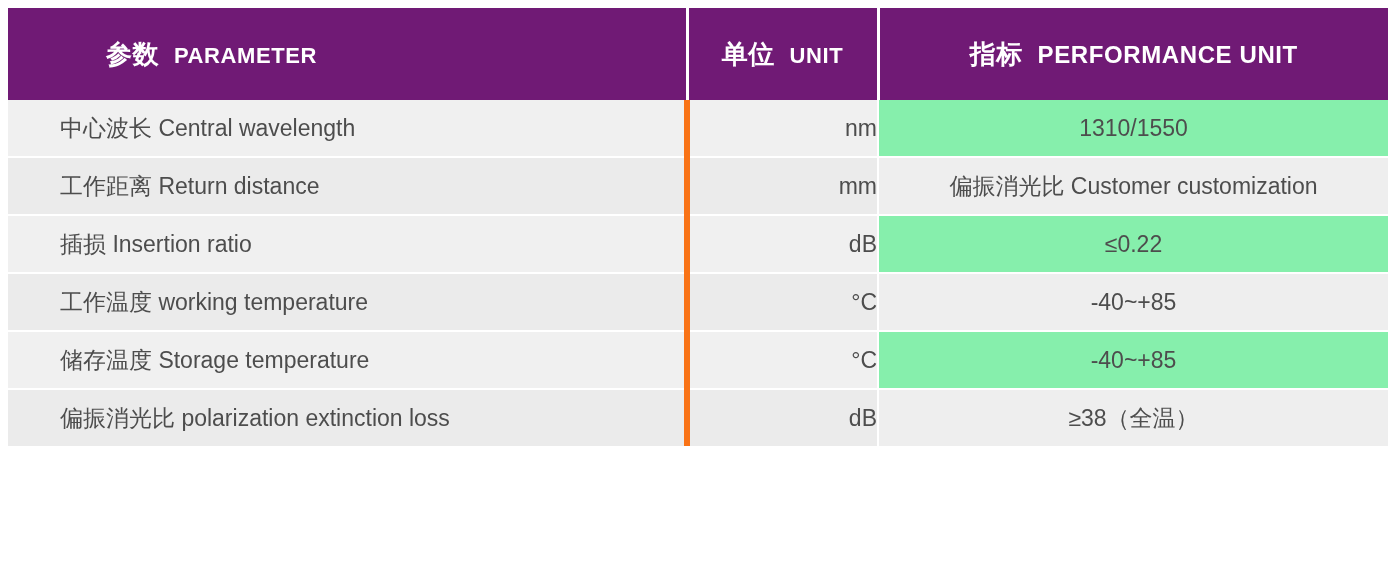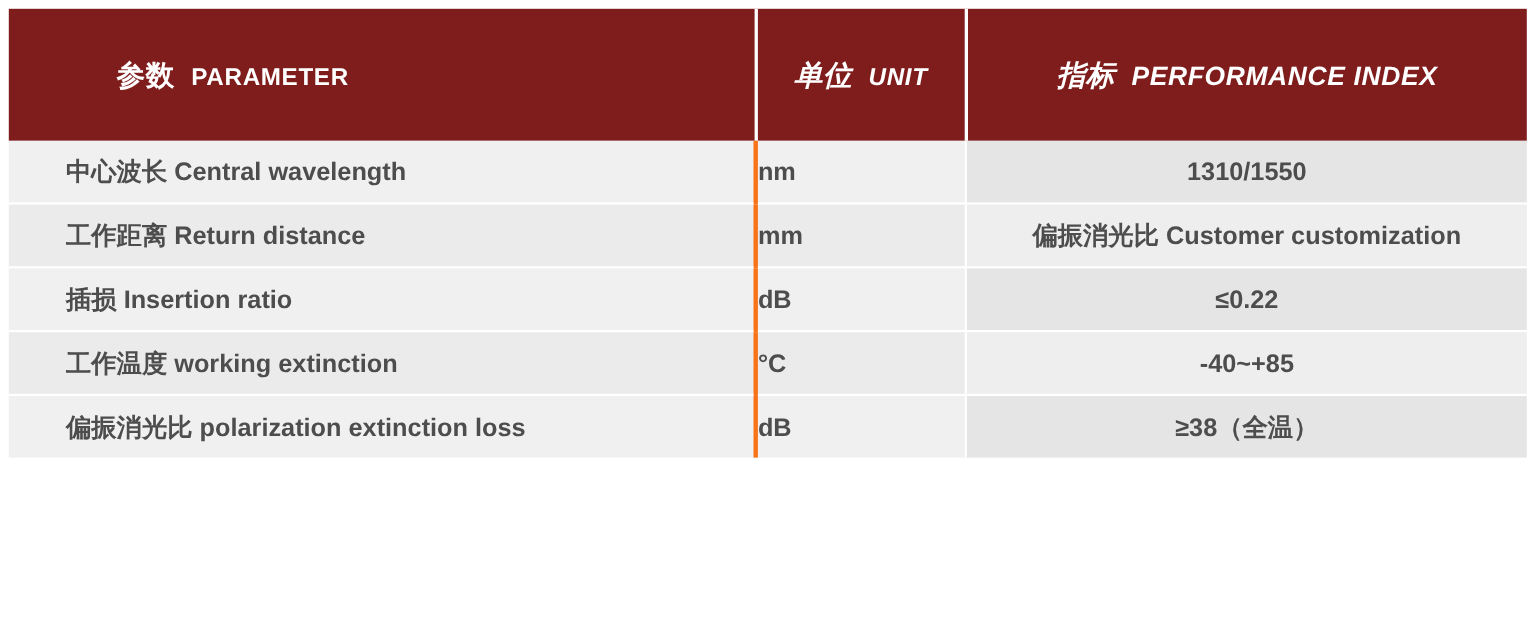--- a/index.html
+++ b/index.html
@@ -25,37 +25,36 @@
     width: 1380px;
     margin-left: 8px;
     margin-top: 8px;
     table-layout: fixed;
   }
   table.spec-table col.c-param { width: 679px; }
   table.spec-table col.c-unit  { width: 191px; }
   table.spec-table col.c-index { width: 510px; }
 
   thead th {
-    background: #7f1d1d;
+    background: #701a75;
     color: #ffffff;
     height: 88px;
     font-weight: bold;
-    padding: 16px;
+    padding: 2px;
     border: none;
     vertical-align: middle;
   }
   thead th.param-head {
     text-align: left;
     padding-left: 98px;
     font-size: 25px;
   }
   thead th.unit-head,
   thead th.index-head {
     font-size: 25px;
-    font-style: italic;
   }
   thead th .cn {
     font-size: 26px;
     letter-spacing: 0.5px;
   }
   thead th .en {
     font-size: 22px;
     letter-spacing: 0.6px;
   }
   thead th.index-head .en {
@@ -65,35 +64,35 @@
     border-left: 3px solid #ffffff;
   }
 
   tbody td {
     height: 56px;
     font-size: 23px;
     color: #4d4d4d;
     padding: 0;
     border-bottom: 2px solid #ffffff;
     vertical-align: middle;
-    font-weight: bold;
+    font-weight: normal;
   }
   tbody tr td.param-cell {
     background: #f0f0f0;
     text-align: left;
     padding-left: 52px;
   }
   tbody tr td.unit-cell {
     background: #f0f0f0;
-    text-align: left;
-    border-left: 4px solid #f97316;
+    text-align: right;
+    border-left: 6px solid #f97316;
     border-right: 2px solid #ffffff;
   }
   tbody tr td.index-cell {
-    background: #e5e5e5;
+    background: #86efac;
     text-align: center;
   }
   tbody tr:nth-child(even) td.param-cell { background: #ebebeb; }
   tbody tr:nth-child(even) td.unit-cell  { background: #ebebeb; }
   tbody tr:nth-child(even) td.index-cell { background: #eeeeee; }
 
   tbody tr:last-child td {
     border-bottom: none;
   }
   .cell-text {
@@ -116,42 +115,47 @@
         <th class="param-head">
           <span class="cn" style="margin-right: 8px;">参数</span>
           <span class="en">PARAMETER</span>
         </th>
         <th class="unit-head head-sep">
           <span class="cn" style="margin-right: 8px;">单位</span>
           <span class="en">UNIT</span>
         </th>
         <th class="index-head head-sep">
           <span class="cn" style="margin-right: 8px;">指标</span>
-          <span class="en">PERFORMANCE INDEX</span>
+          <span class="en">PERFORMANCE UNIT</span>
         </th>
       </tr>
     </thead>
     <tbody>
       <tr>
         <td class="param-cell"><span class="cell-text">中心波长 Central wavelength</span></td>
         <td class="unit-cell"><span class="cell-text">nm</span></td>
         <td class="index-cell"><span class="cell-text">1310/1550</span></td>
       </tr>
       <tr>
         <td class="param-cell"><span class="cell-text">工作距离 Return distance</span></td>
         <td class="unit-cell"><span class="cell-text">mm</span></td>
         <td class="index-cell"><span class="cell-text">偏振消光比 Customer customization</span></td>
       </tr>
       <tr>
         <td class="param-cell"><span class="cell-text">插损 Insertion ratio</span></td>
         <td class="unit-cell"><span class="cell-text">dB</span></td>
         <td class="index-cell"><span class="cell-text">≤0.22</span></td>
       </tr>
       <tr>
-        <td class="param-cell"><span class="cell-text">工作温度 working extinction</span></td>
+        <td class="param-cell"><span class="cell-text">工作温度 working temperature</span></td>
+        <td class="unit-cell"><span class="cell-text">°C</span></td>
+        <td class="index-cell"><span class="cell-text">-40~+85</span></td>
+      </tr>
+      <tr>
+        <td class="param-cell"><span class="cell-text">储存温度 Storage temperature</span></td>
         <td class="unit-cell"><span class="cell-text">°C</span></td>
         <td class="index-cell"><span class="cell-text">-40~+85</span></td>
       </tr>
       <tr>
         <td class="param-cell"><span class="cell-text">偏振消光比 polarization extinction loss</span></td>
         <td class="unit-cell"><span class="cell-text">dB</span></td>
         <td class="index-cell"><span class="cell-text">≥38（全温）</span></td>
       </tr>
     </tbody>
   </table>

